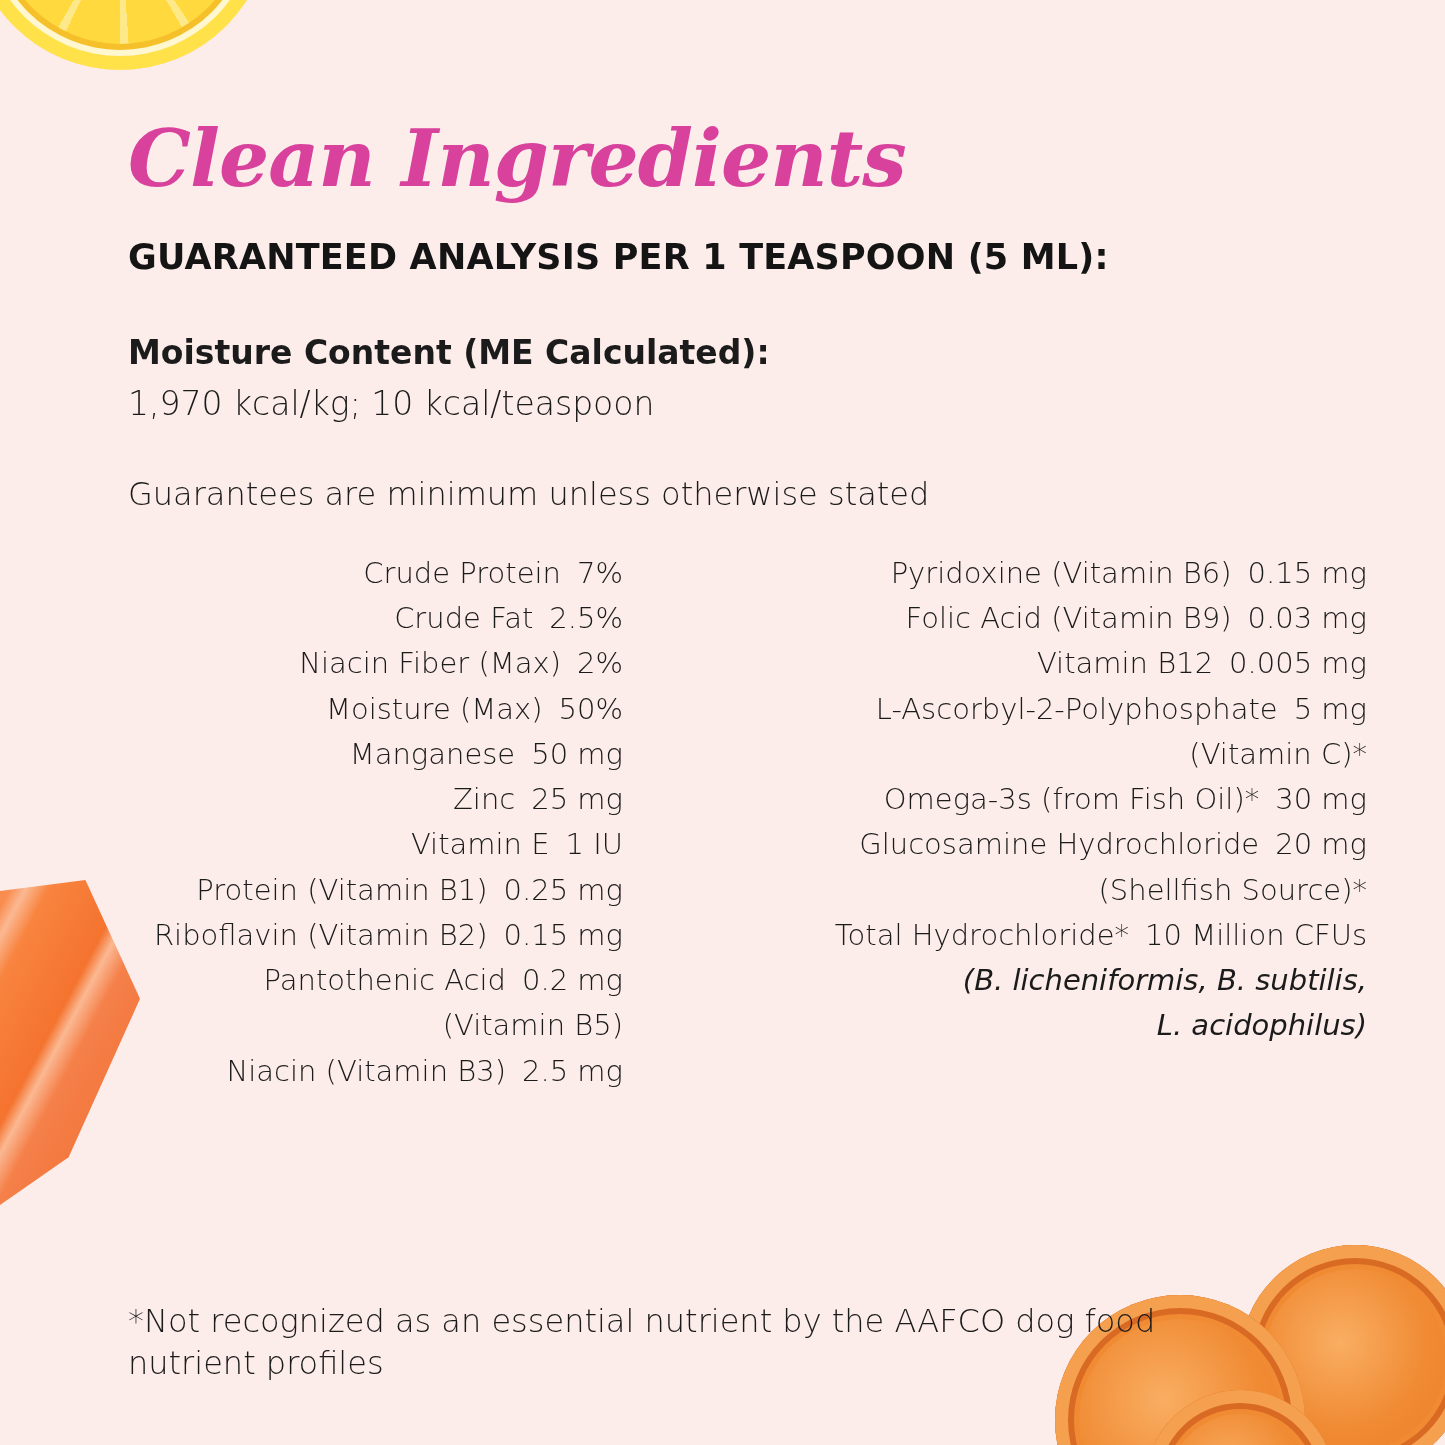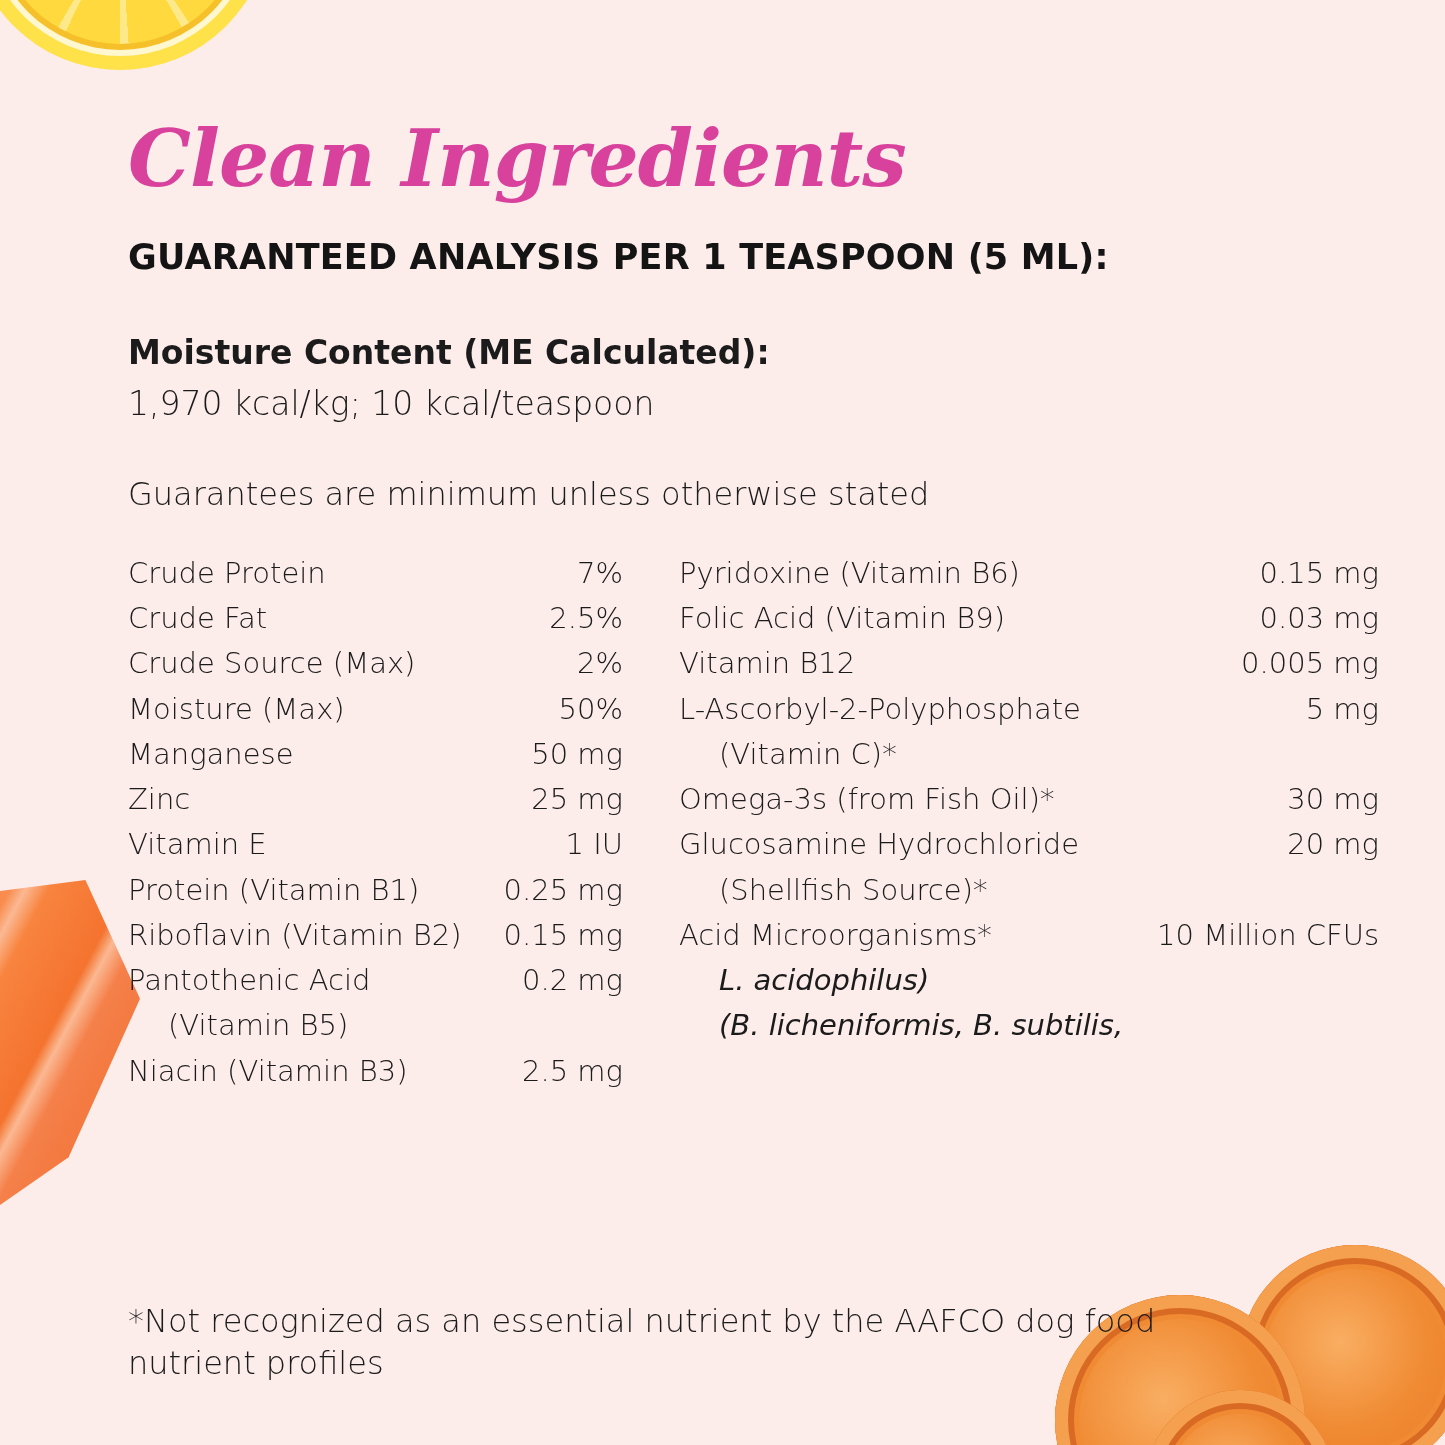--- a/index.html
+++ b/index.html
@@ -109,21 +109,22 @@
 
   #guarantee-note {
     font-size: 32px;
     color: #1b1b1b;
     font-weight: 300;
     margin: 0 0 38px 0;
   }
 
   .columns {
     display: flex;
-    gap: 56px;
+    gap: 44px;
+    text-align: right;
   }
   .col { width: 495px; }
   .col.right { width: 700px; }
 
   .nutrient-row {
     display: flex;
     justify-content: space-between;
     align-items: baseline;
     font-size: 29px;
     line-height: 1.56;
@@ -184,21 +185,21 @@
     <div class="col left" id="col-left">
         <div class="nutrient-row">
           <span class="name">Crude Protein</span>
           <span class="value">7%</span>
         </div>
         <div class="nutrient-row">
           <span class="name">Crude Fat</span>
           <span class="value">2.5%</span>
         </div>
         <div class="nutrient-row">
-          <span class="name">Crude Source (Max)</span>
+          <span class="name">Niacin Fiber (Max)</span>
           <span class="value">2%</span>
         </div>
         <div class="nutrient-row">
           <span class="name">Moisture (Max)</span>
           <span class="value">50%</span>
         </div>
         <div class="nutrient-row">
           <span class="name">Manganese</span>
           <span class="value">50 mg</span>
         </div>
@@ -249,23 +250,23 @@
         <div class="nutrient-row">
           <span class="name">Omega-3s (from Fish Oil)*</span>
           <span class="value">30 mg</span>
         </div>
         <div class="nutrient-row">
           <span class="name">Glucosamine Hydrochloride</span>
           <span class="value">20 mg</span>
         </div>
         <div class="cont-line">(Shellfish Source)*</div>
         <div class="nutrient-row">
-          <span class="name">Acid Microorganisms*</span>
+          <span class="name">Total Hydrochloride*</span>
           <span class="value">10 Million CFUs</span>
         </div>
+        <div class="cont-line italic">(B. licheniformis, B. subtilis,</div>
         <div class="cont-line italic">L. acidophilus)</div>
-        <div class="cont-line italic">(B. licheniformis, B. subtilis,</div>
       </div>
   </div>
 
 </div>
 
 <div id="footnote">*Not recognized as an essential nutrient by the AAFCO dog food nutrient profiles</div>
 
 </body></html>

